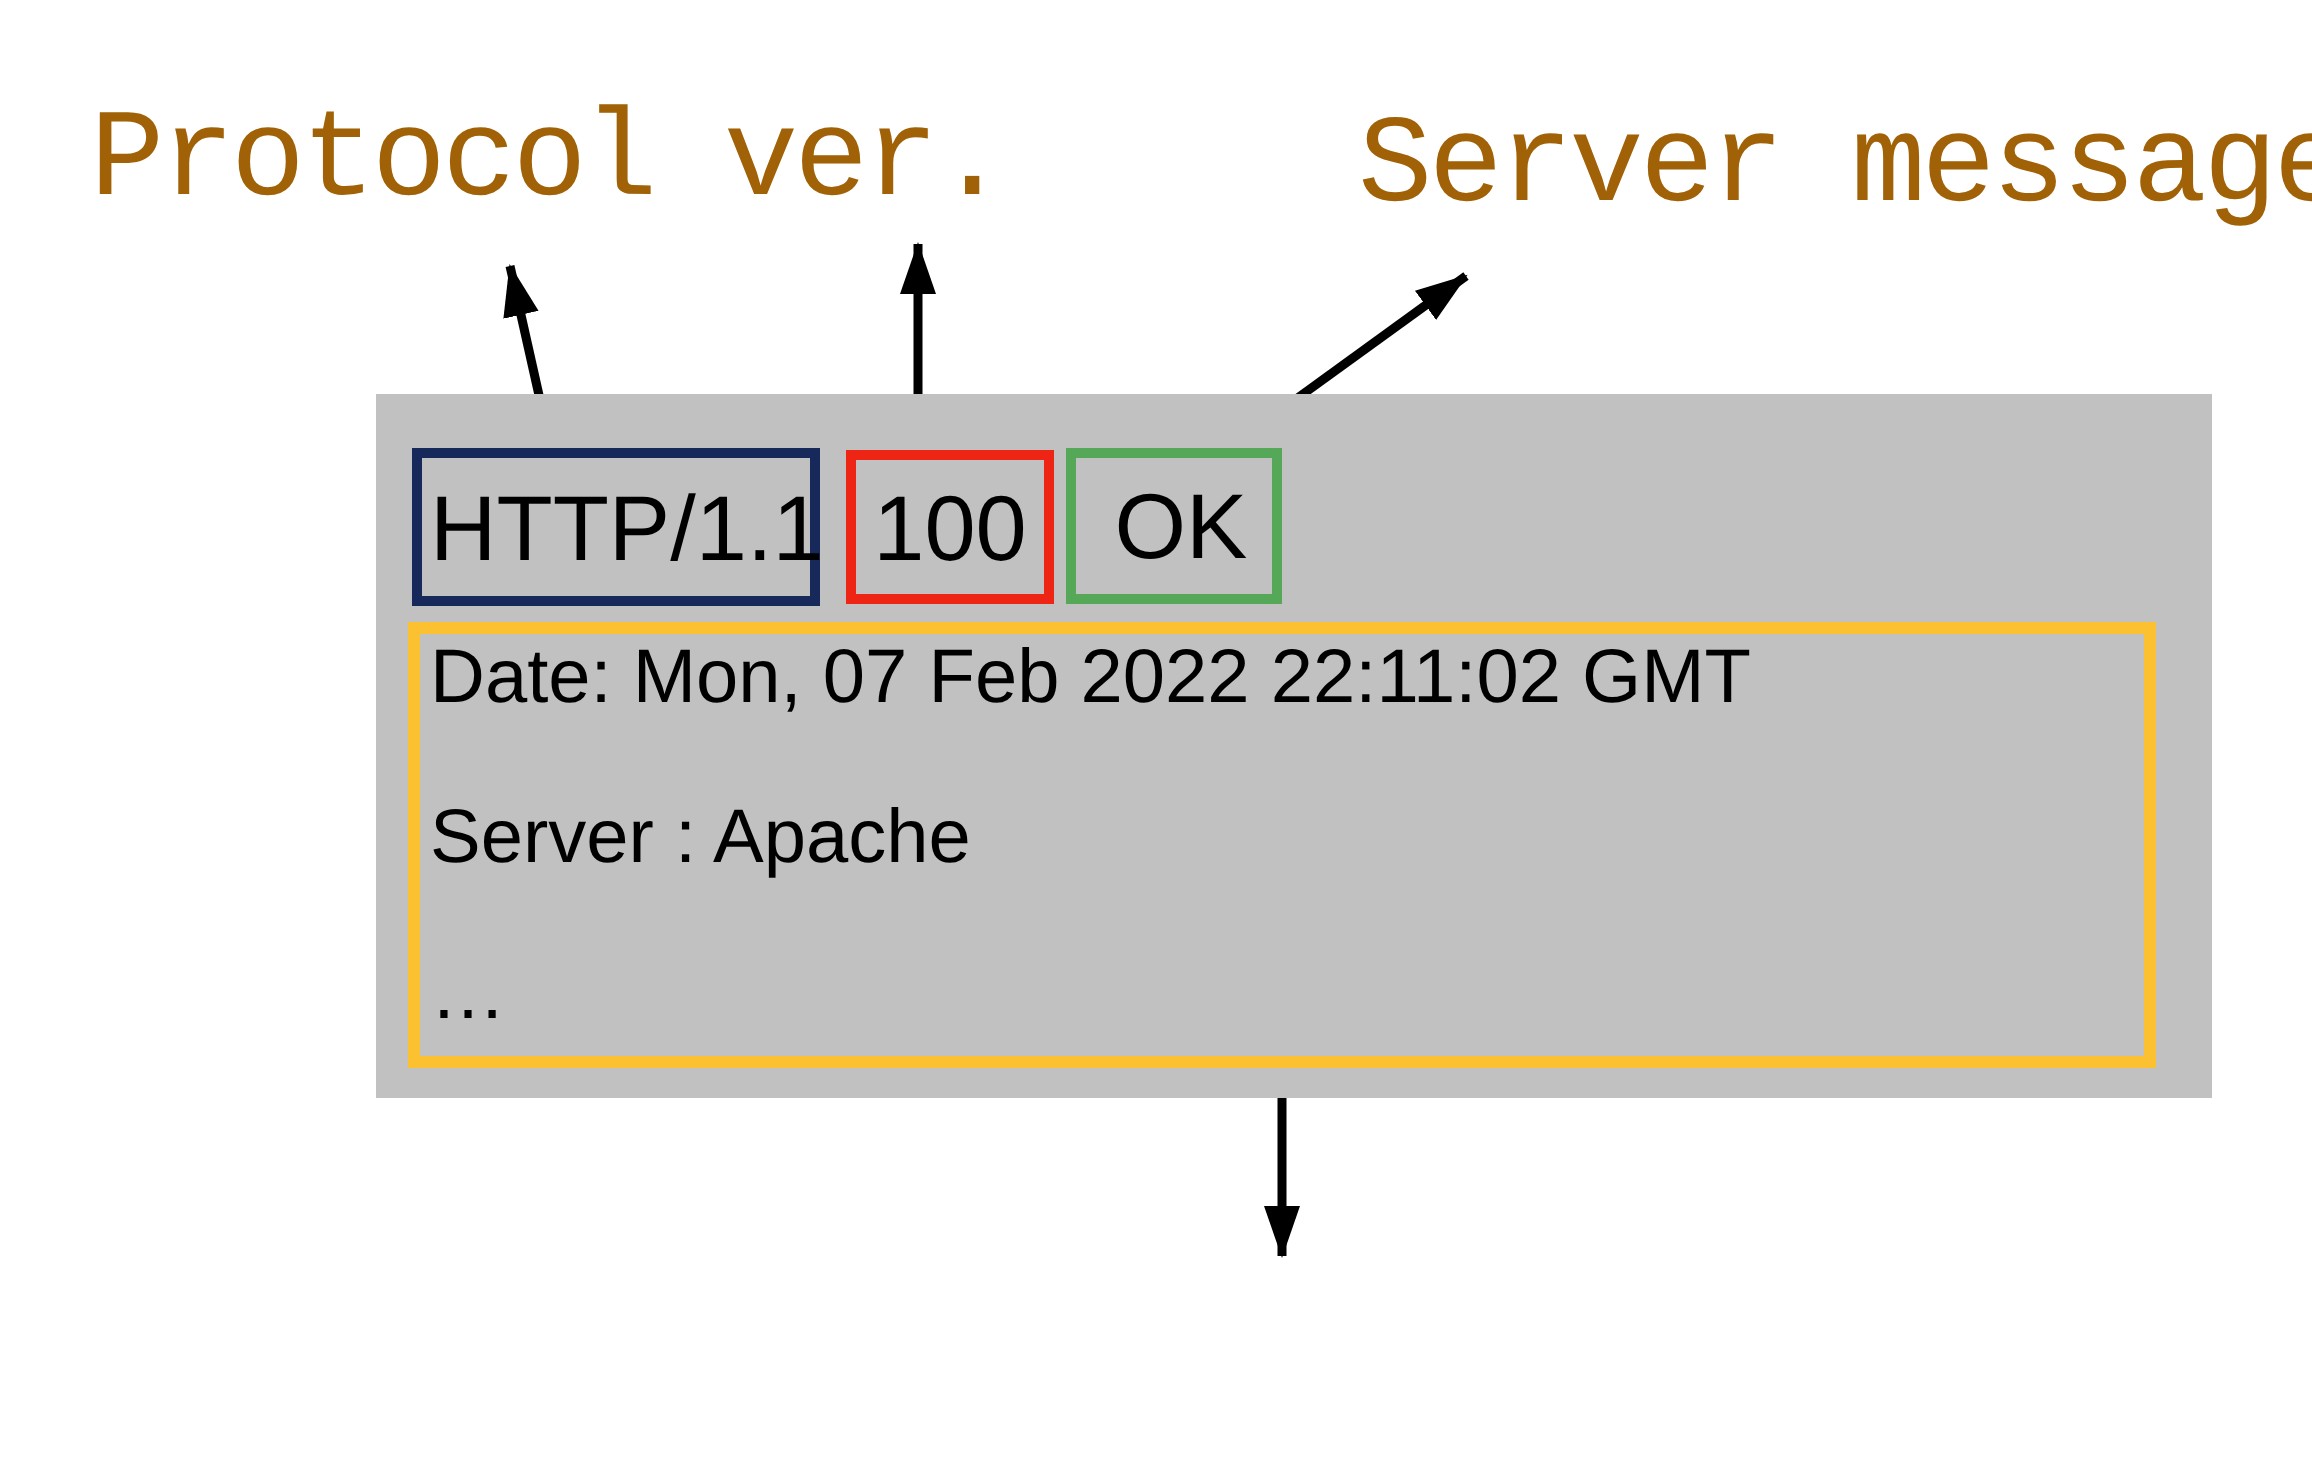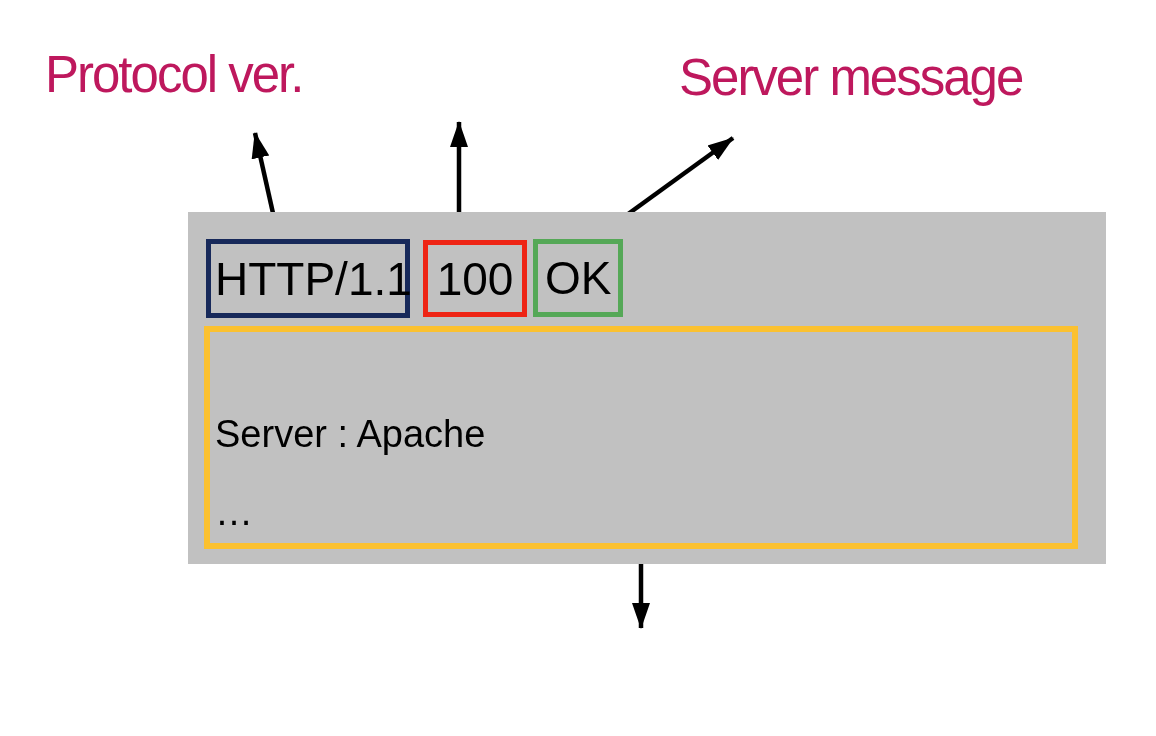--- a/index.html
+++ b/index.html
@@ -9,35 +9,36 @@
     height: 736px;
     background: #ffffff;
     overflow: hidden;
     font-family: "Liberation Sans", "DejaVu Sans", sans-serif;
     color: #000000;
   }
 
   
   .big-label {
     position: absolute;
-    font-size: 51px;
+    font-size: 62px;
     letter-spacing: -2px;
     line-height: 1.1;
     white-space: nowrap;
-    color: #be185d;
+    color: #a16207;
+    font-family: Liberation Mono, monospace;
   }
   .label-protocol-ver   { left: 45px;  top: 47px; }
   .label-status-code    { left: 375px; top: 53px; }
   .label-status-message { left: 679px; top: 50px; }
   .label-headers        { left: 542px; top: 643px; }
 
   
   .panel {
     position: absolute;
-    left: 188px; top: 212px;
+    left: 188px; top: 197px;
     width: 918px; height: 352px;
     background: #c1c1c1;
   }
 
   
   .status-box {
     position: absolute;
     box-sizing: border-box;
     display: flex;
     align-items: center;
@@ -49,23 +50,24 @@
     left: 18px; top: 27px; width: 204px; height: 79px;
     border: 5px solid #17295a;
     padding-left: 4px;
   }
   .box-status-code {
     left: 235px; top: 28px; width: 104px; height: 77px;
     border: 5px solid #ee2415;
     justify-content: center;
   }
   .box-status-message {
-    left: 345px; top: 27px; width: 90px; height: 78px;
+    left: 345px; top: 27px; width: 108px; height: 78px;
     border: 5px solid #55a857;
     padding-left: 7px;
+    justify-content: center;
   }
 
   
   .headers-box {
     position: absolute;
     left: 16px; top: 114px;
     width: 874px; height: 223px;
     box-sizing: border-box;
     border: 6px solid #fbc130;
   }
@@ -119,19 +121,20 @@
       <span>HTTP/1.1</span>
     </div>
     <div class="status-box box-status-code">
       <span>100</span>
     </div>
     <div class="status-box box-status-message">
       <span>OK</span>
     </div>
 
     <div class="headers-box">
+      <div class="header-line header-line-1">Date: Mon, 07 Feb 2022 22:11:02 GMT</div>
       <div class="header-line header-line-2">Server : Apache</div>
       <div class="header-line header-line-3">…</div>
     </div>
   </div>
 
 
 </div>
 
 </body></html>

